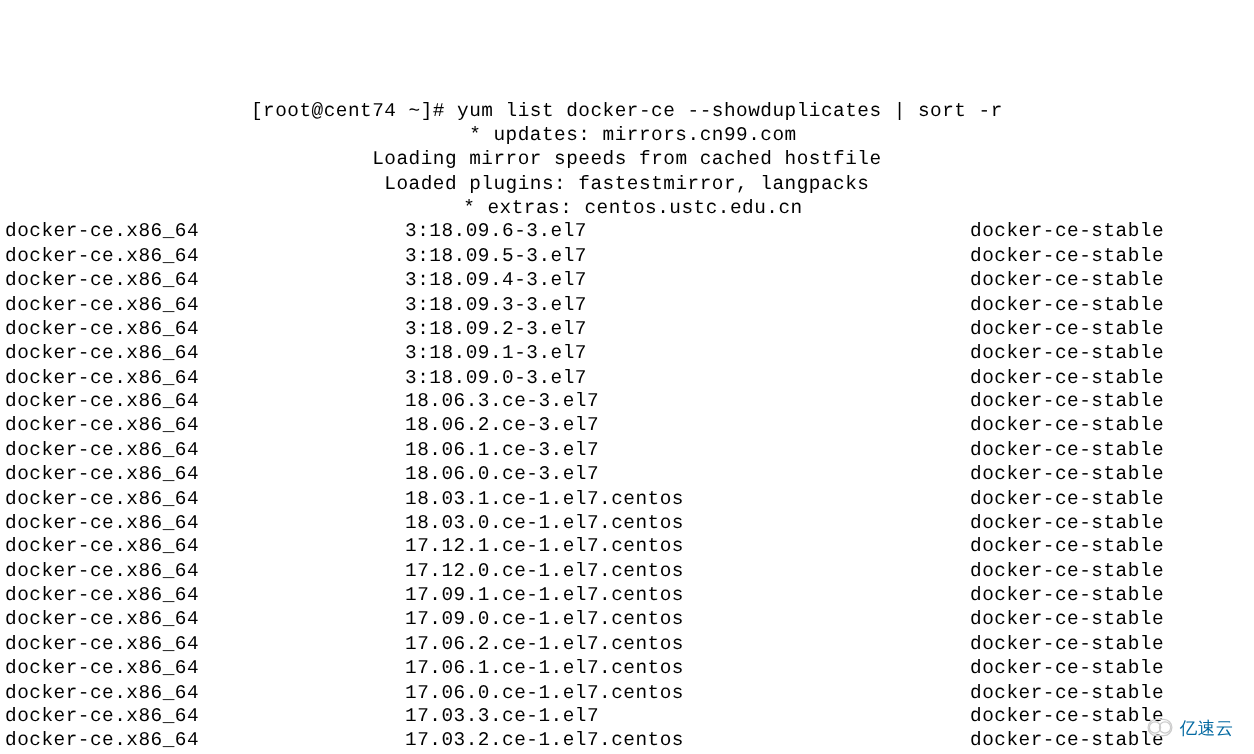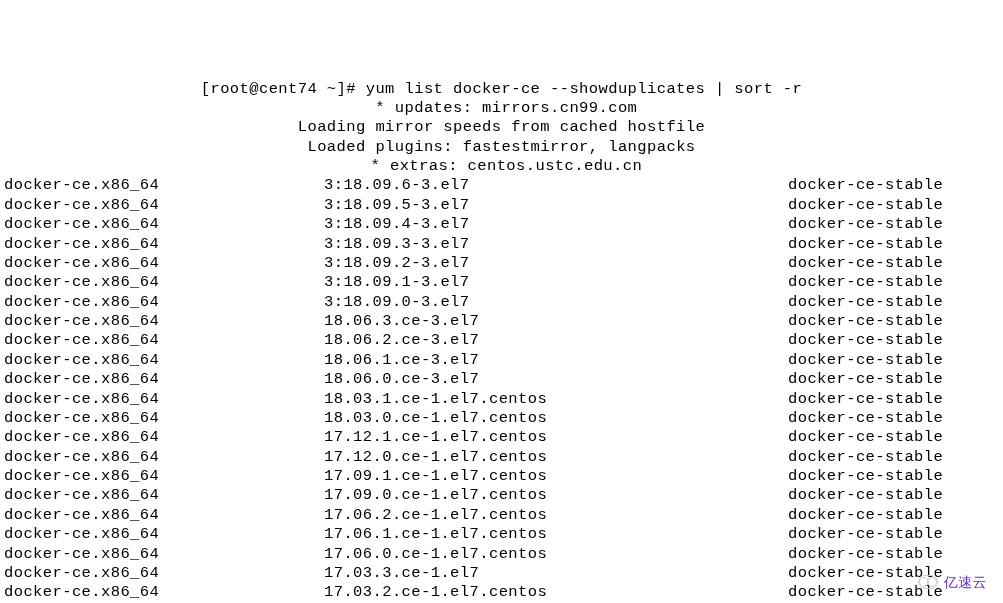--- a/index.html
+++ b/index.html
@@ -27,29 +27,28 @@
     .col-name {
       width: 320px;
       flex-shrink: 0;
     }
     .col-version {
       width: 452px;
       flex-shrink: 0;
     }
     .col-repo {
       flex-shrink: 0;
-      margin-left: 12px;
     }
     .watermark {
       position: fixed;
       right: 16px;
       bottom: 12px;
       font-family: Liberation Sans, sans-serif;
       font-size: 14px;
-      color: #6d28d9;
+      color: #0369a1;
       display: flex;
       align-items: center;
       gap: 6px;
       pointer-events: none;
       margin-top: 32px;
     }
     .watermark-icon {
       width: 20px;
       height: 14px;
       border: 1.5px solid #cccccc;

